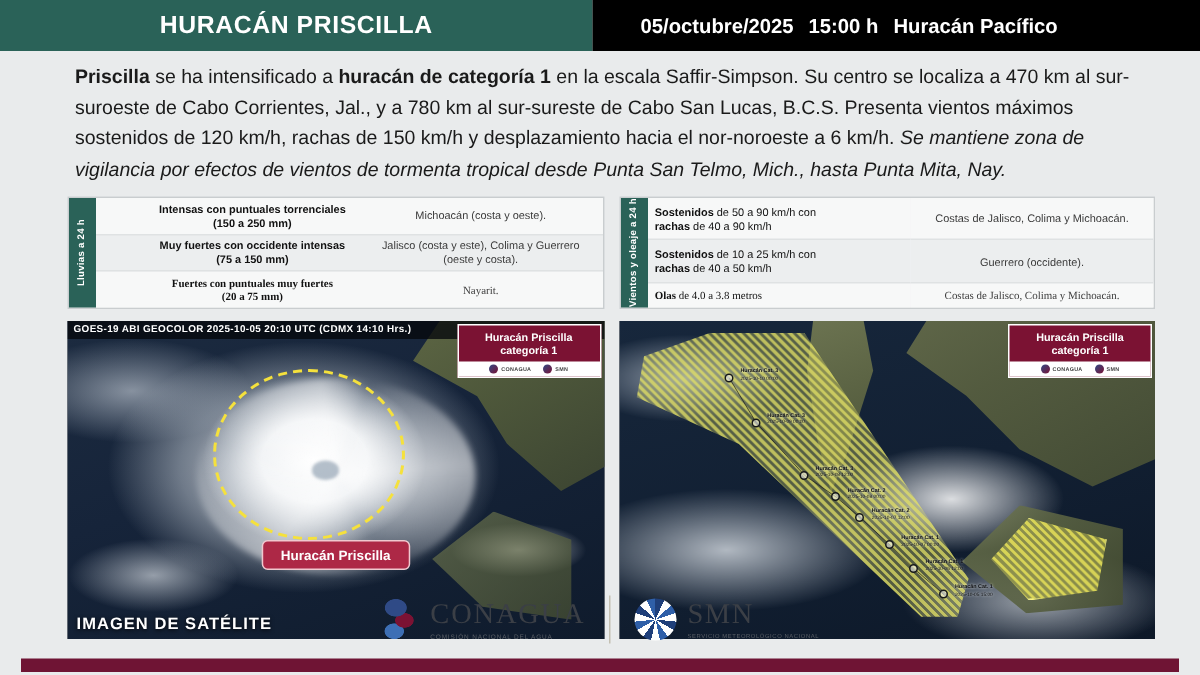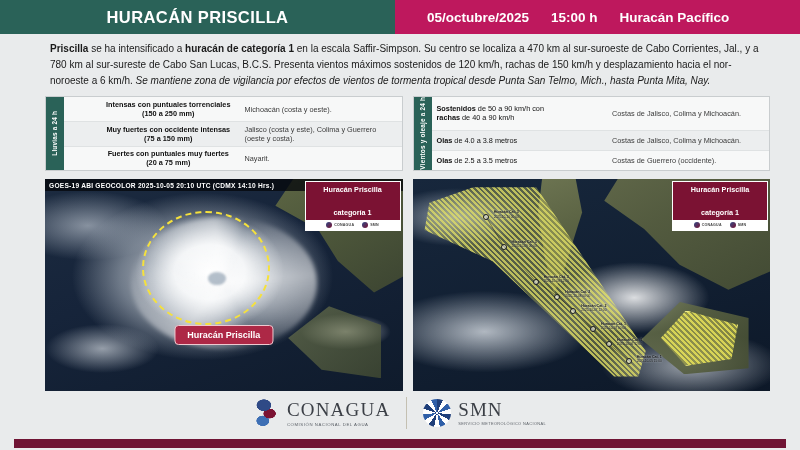--- a/index.html
+++ b/index.html
@@ -15,48 +15,48 @@
   .header { display: flex; height: 34px; width: 800px; }
   .header-left {
     flex: 0 0 395px; background: #2a6258;
     display: flex; align-items: center; justify-content: center;
   }
   .header-left .title {
     color: #ffffff; font-weight: bold; font-size: 16.5px;
     letter-spacing: .4px;
   }
   .header-right {
-    flex: 1; background: #be185d;
-    display: flex; align-items: center; gap: 22px; padding-left: 32px;
+    flex: 1; background: #000000;
+    display: flex; align-items: center; gap: 10px; padding-left: 32px;
   }
   .header-right span { color: #ffffff; font-weight: bold; font-size: 13.5px; }
 
   
   .intro {
     margin: 7px 32px 0 50px;
-    font-size: 10px; line-height: 1.58; color: #1a1a1a; text-align: left;
+    font-size: 13px; line-height: 1.58; color: #1a1a1a; text-align: left;
   }
   .intro b { font-weight: bold; }
   .intro i { font-style: italic; }
 
   
   .tables { display: flex; gap: 10px; margin: 8px 30px 0 45px; }
   .tbl-wrap { display: flex; flex: 1; border: 1px solid #c9cdcf; background: #f2f3f4; }
   .tbl-side {
     flex: 0 0 18px; background: #2a6258; color: #fff;
     display: flex; align-items: center; justify-content: center;
   }
   .tbl-side-txt {
     writing-mode: vertical-rl; transform: rotate(180deg);
     font-size: 6.4px; font-weight: bold; line-height: 1.25;
     text-align: center; letter-spacing: .2px;
   }
   .tbl { flex: 1; border-collapse: collapse; width: 100%; }
-  .tbl td { padding: 2px 5px; vertical-align: middle; font-size: 7.3px; border-bottom: 1px solid #dfe2e3; }
-  .tbl tr:last-child td { border-bottom: none; }
+  .tbl td { padding: 2px 5px; vertical-align: middle; font-size: 7.3px; border-bottom: 1px solid #dfe2e3; text-align: center; }
+  .tbl tr:last-child td { border-bottom: none; font-family: Liberation Serif, serif; }
   .tbl tr:nth-child(odd) { background: #f7f8f8; }
   .tbl tr:nth-child(even) { background: #eceeef; }
   .c-cond { width: 52%; color: #111; }
   .c-zone { width: 48%; color: #3b3b3b; }
   .c-cond b { font-weight: bold; }
   .tbl-left .c-cond { text-align: center; font-weight: bold; padding-left: 38px; }
   .tbl-right .c-cond { text-align: left; }
 
   
   .panels { display: flex; gap: 10px; margin: 8px 30px 0 45px; height: 212px; }
@@ -119,21 +119,21 @@
   }
 
   
   .badge {
     position: absolute; right: 2px; top: 2px; width: 96px;
     border: 1px solid #ffffff; background: #7b1233;
     text-align: center; z-index: 5;
   }
   .badge .b-l1, .badge .b-l2 { color: #fff; font-size: 7.2px; font-weight: bold; line-height: 1.25; }
   .badge .b-l1 { padding-top: 3px; }
-  .badge .b-l2 { padding-bottom: 3px; margin-top: 14px; }
+  .badge .b-l2 { padding-bottom: 3px; }
   .badge .b-logos {
     background: #ffffff; display: flex; align-items: center; justify-content: center;
     gap: 8px; padding: 2px 0;
   }
   .badge .b-logos .lg { display: flex; align-items: center; gap: 2px; }
   .badge .b-logos .lg .mark {
     width: 6px; height: 6px; border-radius: 50%;
     background: linear-gradient(135deg, #2f4a86, #7b1233);
   }
   .badge .b-logos .lg .lbl { font-size: 3.6px; color: #444; font-weight: bold; letter-spacing: .2px; }
@@ -282,29 +282,30 @@
         <tbody>
           <tr>
             <td class="c-cond">
               <b>Sostenidos</b><span> de 50 a 90 km/h con </span><br>
               <b>rachas</b><span> de 40 a 90 km/h</span>
             </td>
             <td class="c-zone">Costas de Jalisco, Colima y Michoacán.</td>
           </tr>
           <tr>
             <td class="c-cond">
+              <b>Sostenidos</b><span> de 10 a 25 km/h con </span><br>
+              <b>rachas</b><span> de 40 a 50 km/h</span>
+            </td>
+            <td class="c-zone">Guerrero (occidente).</td>
+          </tr>
+          <tr>
+            <td class="c-cond">
               <b>Olas</b><span> de 4.0 a 3.8 metros</span>
             </td>
             <td class="c-zone">Costas de Jalisco, Colima y Michoacán.</td>
-          </tr>
-          <tr>
-            <td class="c-cond">
-              <b>Olas</b><span> de 2.5 a 3.5 metros</span>
-            </td>
-            <td class="c-zone">Costas de Guerrero (occidente).</td>
           </tr>
         </tbody>
       </table>
     </div>
 
   </div>
 
   <div class="panels">
 
     <div class="panel">
@@ -325,20 +326,21 @@
           <div class="lg">
             <div class="mark"></div>
             <div class="lbl">CONAGUA</div>
           </div>
           <div class="lg">
             <div class="mark"></div>
             <div class="lbl">SMN</div>
           </div>
         </div>
       </div>
+      <div class="panel-caption">IMAGEN DE SATÉLITE</div>
     </div>
 
     <div class="panel">
       <div class="map-bg"></div>
       <div class="mx-baja"></div>
       <div class="mx-main"></div>
       <div class="mx-south"></div>
       <div class="warn-coast"></div>
       <div class="cone"></div>
       <svg class="track-line" viewBox="0 0 100 100" preserveAspectRatio="none">

